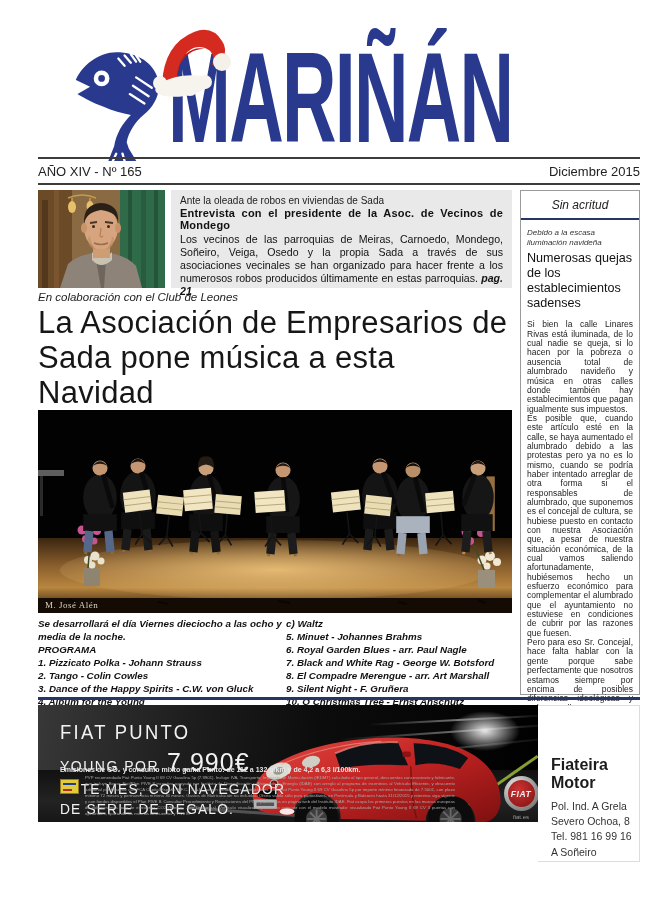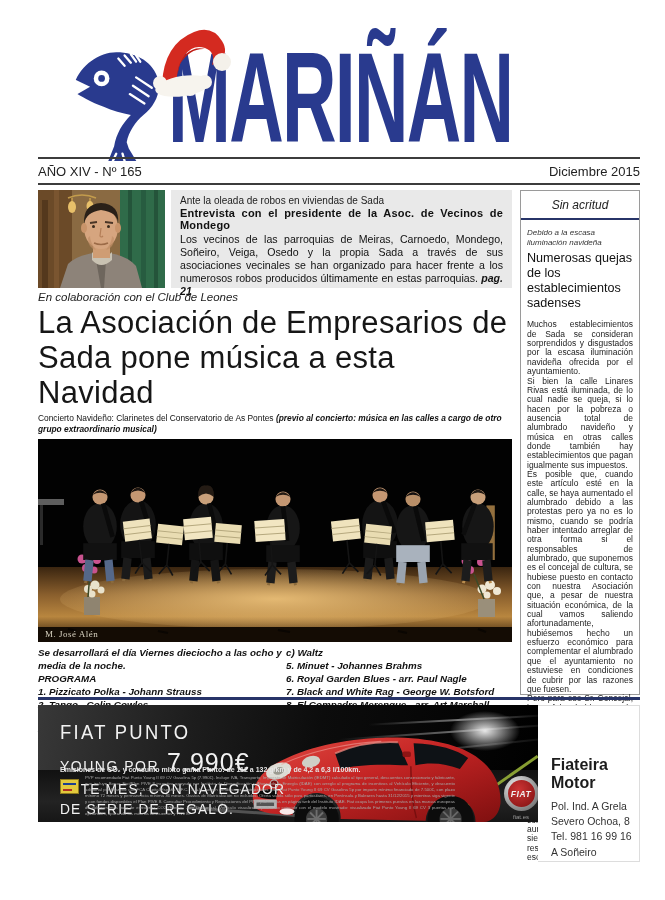--- a/index.html
+++ b/index.html
@@ -176,21 +176,20 @@
         <div class="ts-box">
           <div class="ts-kicker">Ante la oleada de robos en viviendas de Sada</div>
           <h2 class="ts-headline">Entrevista con el presidente de la Asoc. de Vecinos de Mondego</h2>
           <p class="ts-body"><span>Los vecinos de las parroquias de Meiras, Carnoedo, Mondego, Soñeiro, Veiga, Osedo y la propia Sada a través de sus asociaciones vecinales se han organizado para hacer frente a los numerosos robos producidos últimamente en estas parroquias. </span><span class="pref">pag. 21</span></p>
         </div>
       </div>
 
       <div class="collab">En colaboración con el Club de Leones</div>
 
       <h1 class="main-headline"><span>La Asociación de Empresarios de</span><br><span>Sada pone música a esta Navidad</span></h1>
-      <p class="subhead"><span>Concierto Navideño: Clarinetes del Conservatorio de As Pontes </span><span class="bi">(previo al concierto: música en las calles a cargo de otro grupo extraordinario musical)</span></p>
 
       <div class="concert">
         <svg width="474" height="203" viewBox="0 0 474 203">
           <defs>
             <linearGradient id="floor" x1="0" y1="0" x2="0" y2="1">
               <stop offset="0" stop-color="#3a2510"></stop>
                 <stop offset=".45" stop-color="#8a5f2d"></stop>
               <stop offset=".8" stop-color="#b8863f"></stop>
                 <stop offset="1" stop-color="#6b4a20"></stop>
             </linearGradient>
@@ -379,21 +378,20 @@
           <p>11. Jingle Bells - J. Pierpont</p>
         </div>
       </div>
     </div>
 
     <aside class="sidebar">
       <div class="sb-title">Sin acritud</div>
       <div class="sb-rule"></div>
       <div class="sb-kicker">Debido a la escasa iluminación navideña</div>
       <h3 class="sb-headline">Numerosas quejas de los establecimientos sadenses</h3>
-      <p>Muchos establecimientos de Sada se consideran sorprendidos y disgustados por la escasa iluminación navideña ofrecida por el ayuntamiento.</p>
       <p>Si bien la calle Linares Rivas está iluminada, de lo cual nadie se queja, si lo hacen por la pobreza o ausencia total de alumbrado navideño y música en otras calles donde también hay establecimientos que pagan igualmente sus impuestos.</p>
       <p>Es posible que, cuando este artículo esté en la calle, se haya aumentado el alumbrado debido a las protestas pero ya no es lo mismo, cuando se podría haber intentado arreglar de otra forma si el responsables de alumbrado, que suponemos es el concejal de cultura, se hubiese puesto en contacto con nuestra Asociación que, a pesar de nuestra situación económica, de la cual vamos saliendo afortunadamente, hubiésemos hecho un esfuerzo económico para complementar el alumbrado que el ayuntamiento no estuviese en condiciones de cubrir por las razones que fuesen.</p>
       <p>Pero para eso Sr. Concejal, hace falta hablar con la gente porque sabe perfectamente que nosotros estamos siempre por encima de posibles diferencias ideológicas y todo aquello que vaya en beneficio de los vecinos, siempre lo apoyaremos en la medida de nuestras posibilidades.</p>
       <p>Pero para eso hace falta comunicarse y entenderse aunque se reciban críticas, siempre que sean respetuosas claro, que para eso están ahí.</p>
     </aside>
   </div>
 
   <div class="ad-rule"></div>
   <div class="ad-row">
     <div class="fiat-ad">

